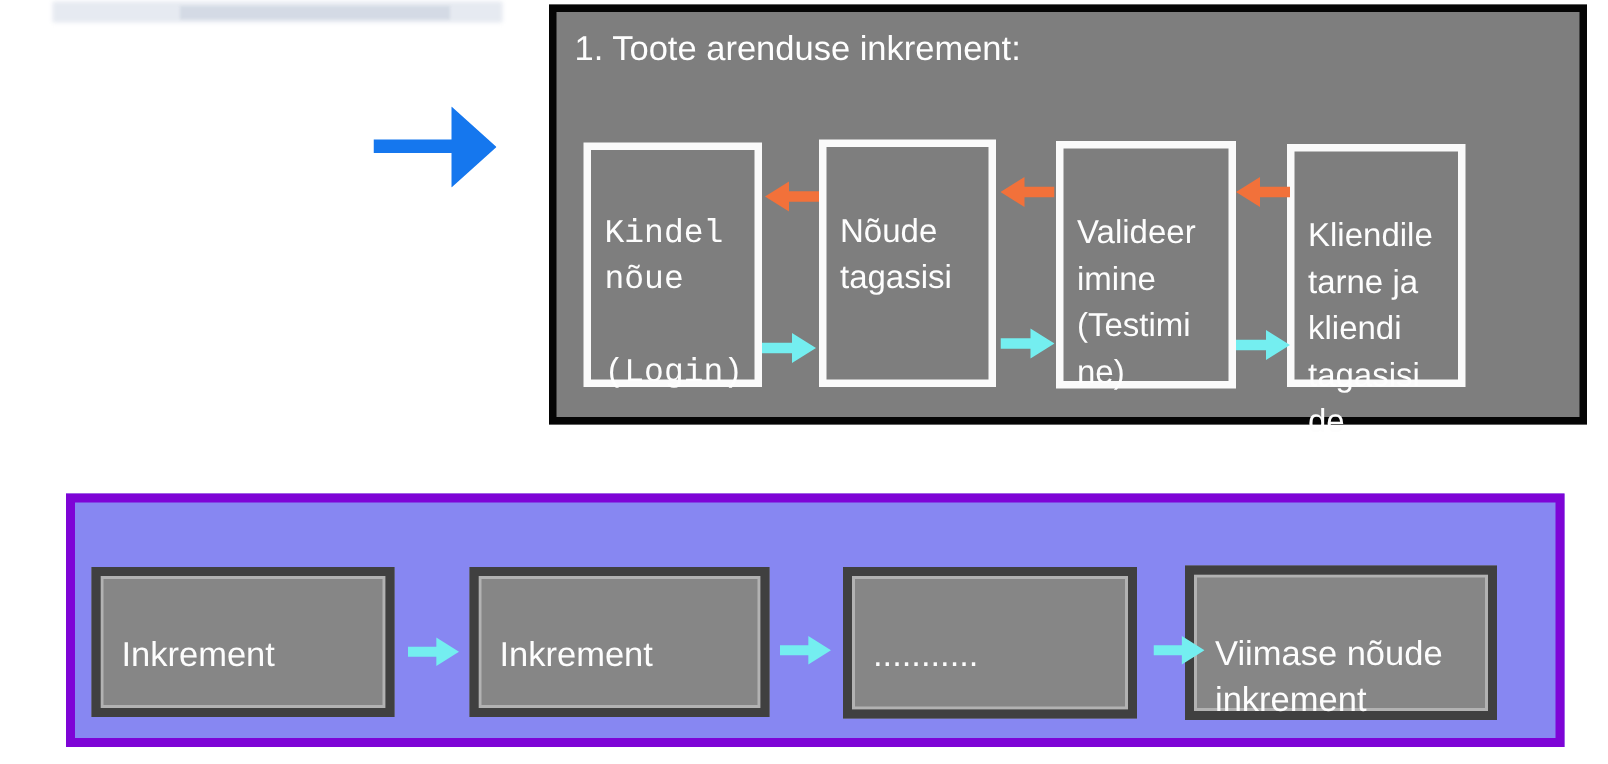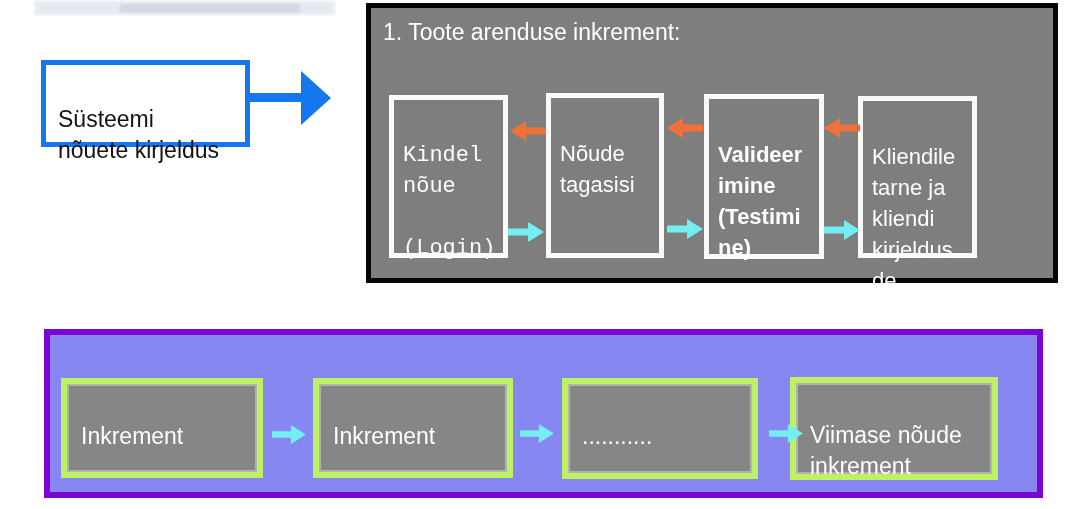--- a/index.html
+++ b/index.html
@@ -31,35 +31,35 @@
     left:12px; top:10px; color:#fefefe; font-size:23px; line-height:28px;
     white-space:pre;
   }
   .stage-box {
     border:5px solid #fafafa; background:var(--panel_gray,#7e7e7e);
     color:#fdfdfd; font-size:22px; line-height:31px;
     padding:9px 0 0 9px; white-space:pre-line;
   }
   .sb1 { left:18px;  top:87px; width:119px; height:163px;font-family:Liberation Mono, monospace; }
   .sb2 { left:175px; top:85px; width:118px; height:165px; }
-  .sb3 { left:333px; top:86px; width:120px; height:165px;font-weight:bold; }
+  .sb3 { left:333px; top:86px; width:120px; height:165px; }
   .sb4 { left:487px; top:88px; width:119px; height:162px; }
 
   
   .cycle-panel {
     left:44px; top:329px; width:999px; height:169px;
     background:var(--lavender_fill,#8787f2);
     border:6px solid var(--purple_border,#7e04d6);
   }
   .cycle-title {
     left:8px; top:5px; color:#fdfdfd; font-size:23px; line-height:28px;
     white-space:pre;
   }
   .inc-box {
-    border:6px solid #bef264; background:var(--box_gray,#868686);
+    border:6px solid #404040; background:var(--box_gray,#868686);
     box-shadow:inset 0 0 0 2px #b2b2b2;
     color:#fdfdfd; font-size:23px; line-height:31px;
     padding:6px 0 0 14px; white-space:pre-line;
   }
   .cb1 { left:11px;  top:43px; width:202px; height:100px; }
   .cb2 { left:263px; top:43px; width:200px; height:100px; }
   .cb3 { left:512px; top:43px; width:196px; height:101px; }
   .cb4 { left:740px; top:42px; width:208px; height:103px; }
 
   
@@ -69,24 +69,20 @@
   svg { display:block; }
 </style>
 </head>
 <body>
 
 <div class="stage">
 
   <div class="abs ghost" style="left:35px; top:1px; width:300px; height:14px;"></div>
   <div class="abs ghost2" style="left:120px; top:4px; width:180px; height:9px;"></div>
 
-  <div class="abs req-box">
-    <span>Süsteemi
-nõuete kirjeldus</span>
-  </div>
 
   <div class="abs" style="left:249px; top:71px;">
     <svg width="82" height="54" viewBox="0 0 82 54" class="arrow-blue">
       <polygon points="0,22 52,22 52,0 82,27 52,54 52,31 0,31" fill="currentColor"></polygon>
     </svg>
   </div>
 
   <div class="abs inc-panel">
     <div class="abs inc-title">1. Toote arenduse inkrement:</div>
 
@@ -103,21 +99,21 @@
     <div class="abs stage-box sb3">
       <span>Valideer
 imine
 (Testimi
 ne)</span>
     </div>
     <div class="abs stage-box sb4">
       <span>Kliendile
 tarne ja
 kliendi
-kirjeldus
+tagasisi
 de</span>
     </div>
 
     <div class="abs" style="left:139px; top:112px;">
       <svg width="36" height="22" viewBox="0 0 36 22" class="arrow-orange">
         <polygon points="36,7.5 16,7.5 16,1 0,11 16,21 16,14.5 36,14.5" fill="currentColor"></polygon>
       </svg>
     </div>
     <div class="abs" style="left:296px; top:109px;">
       <svg width="36" height="22" viewBox="0 0 36 22" class="arrow-orange">

